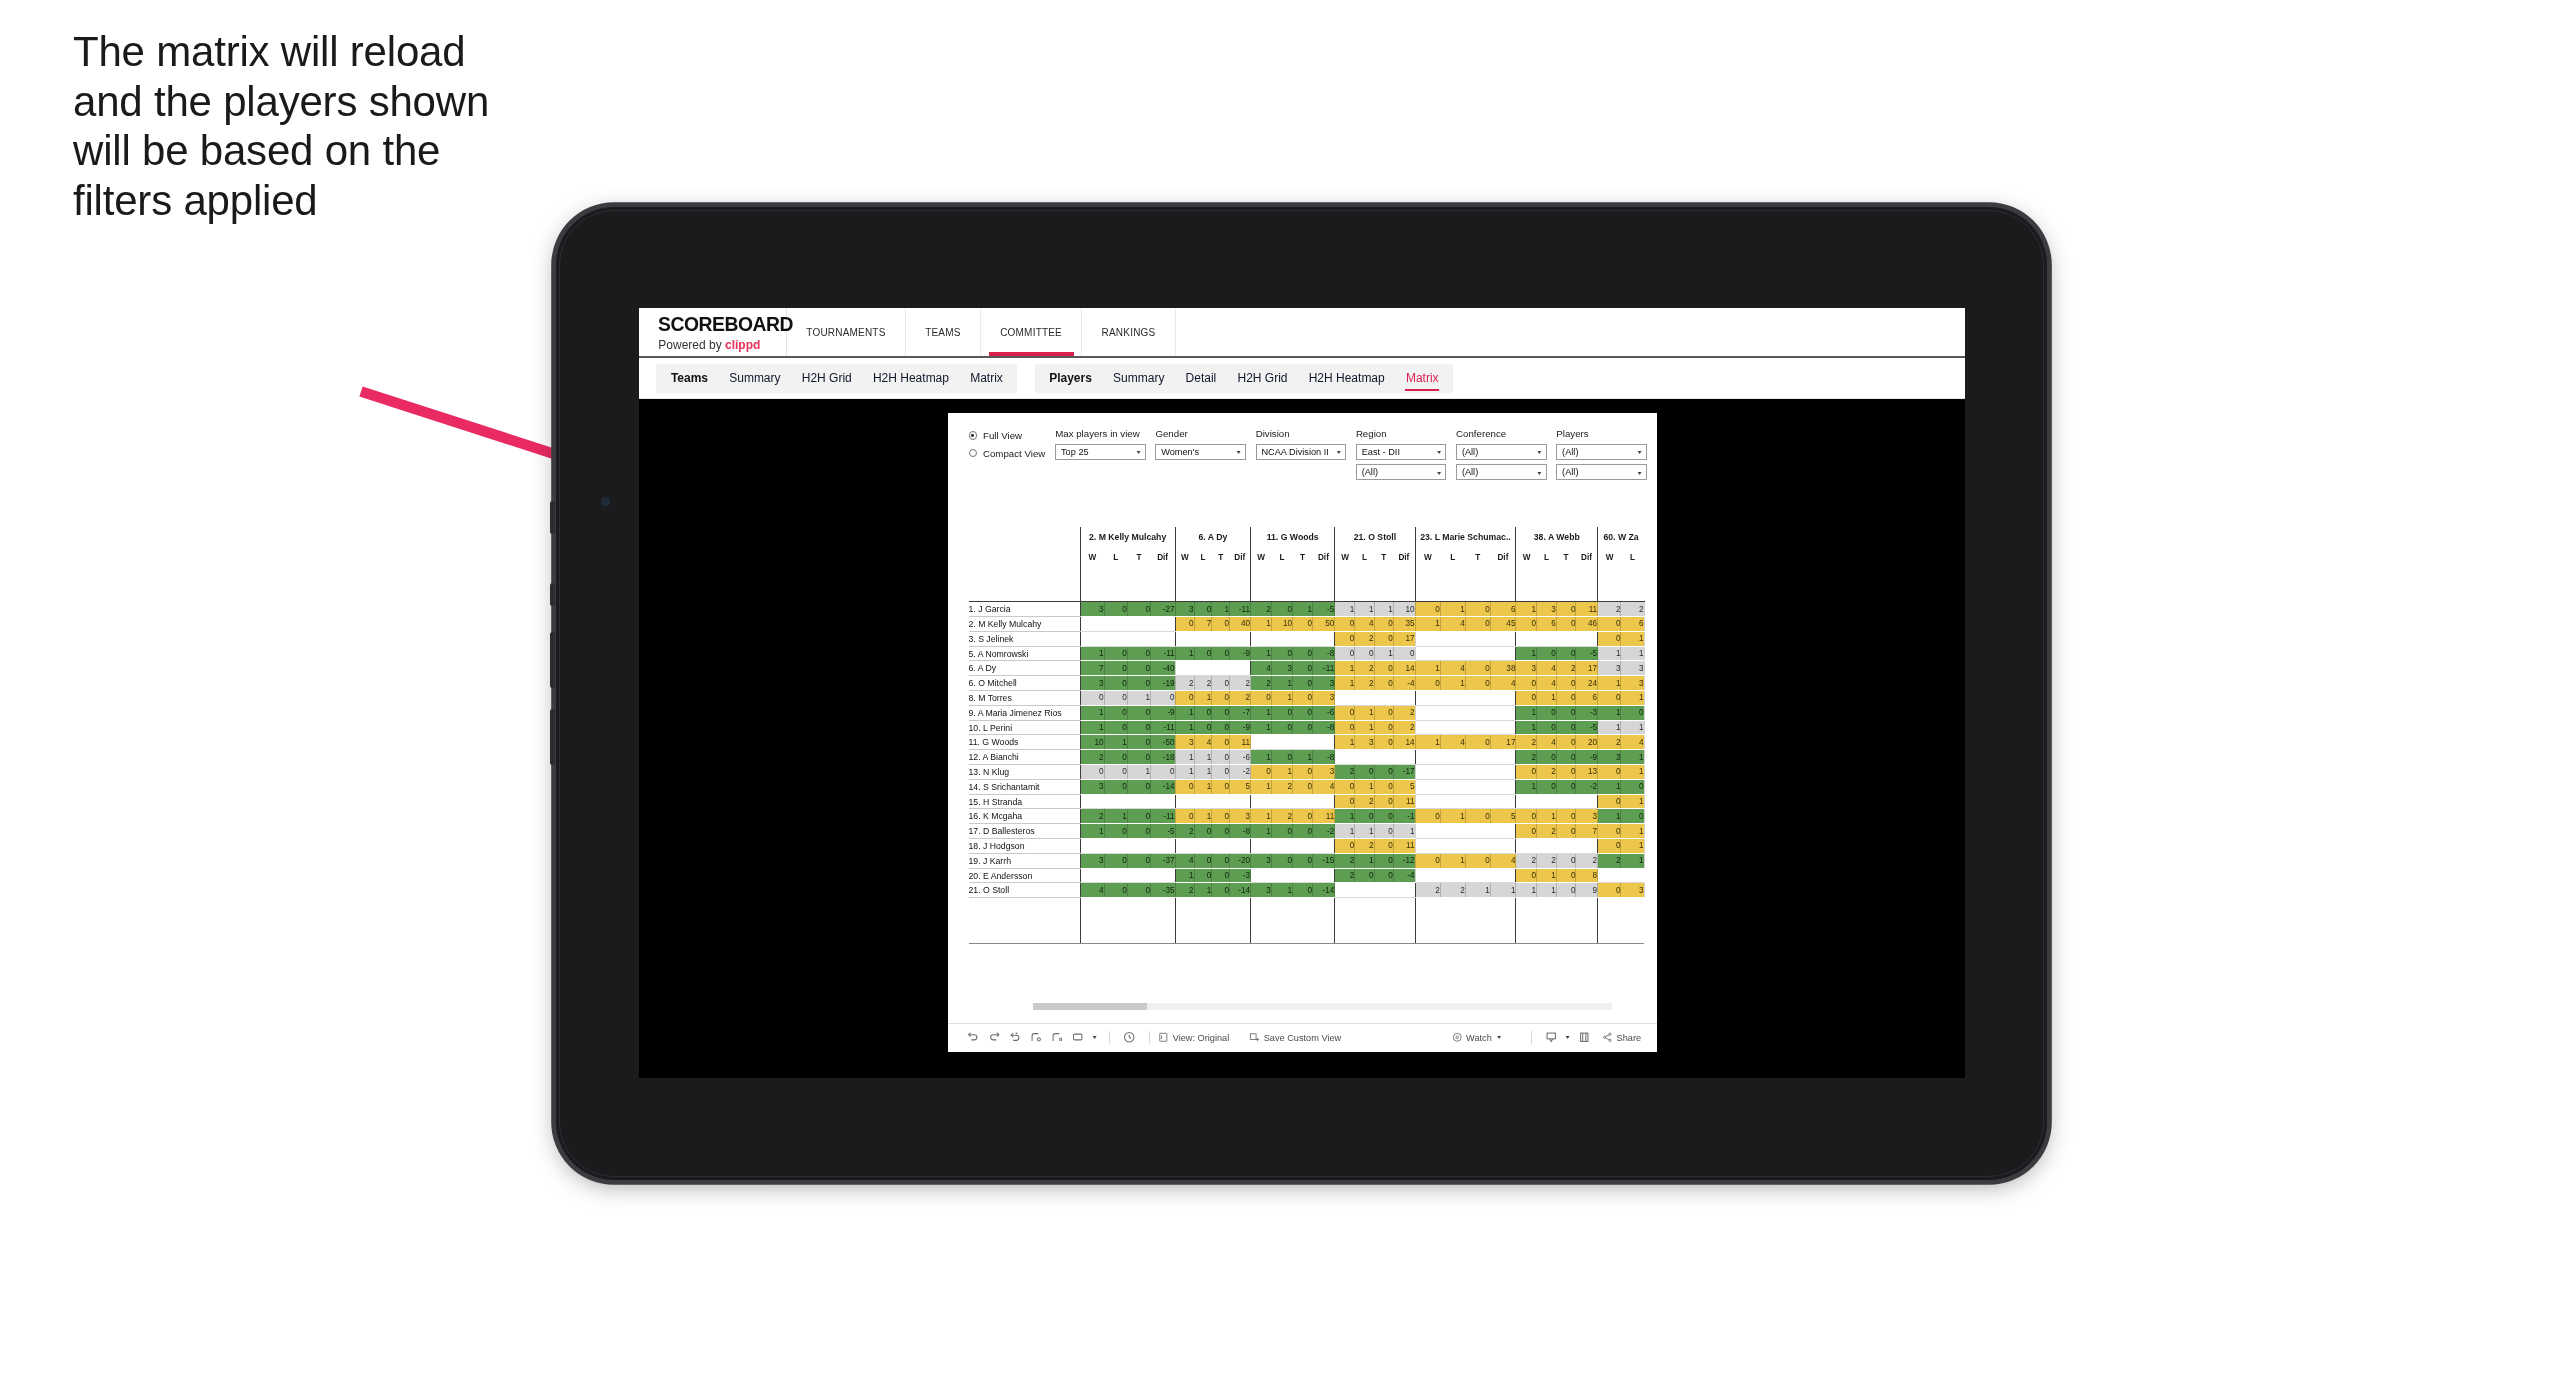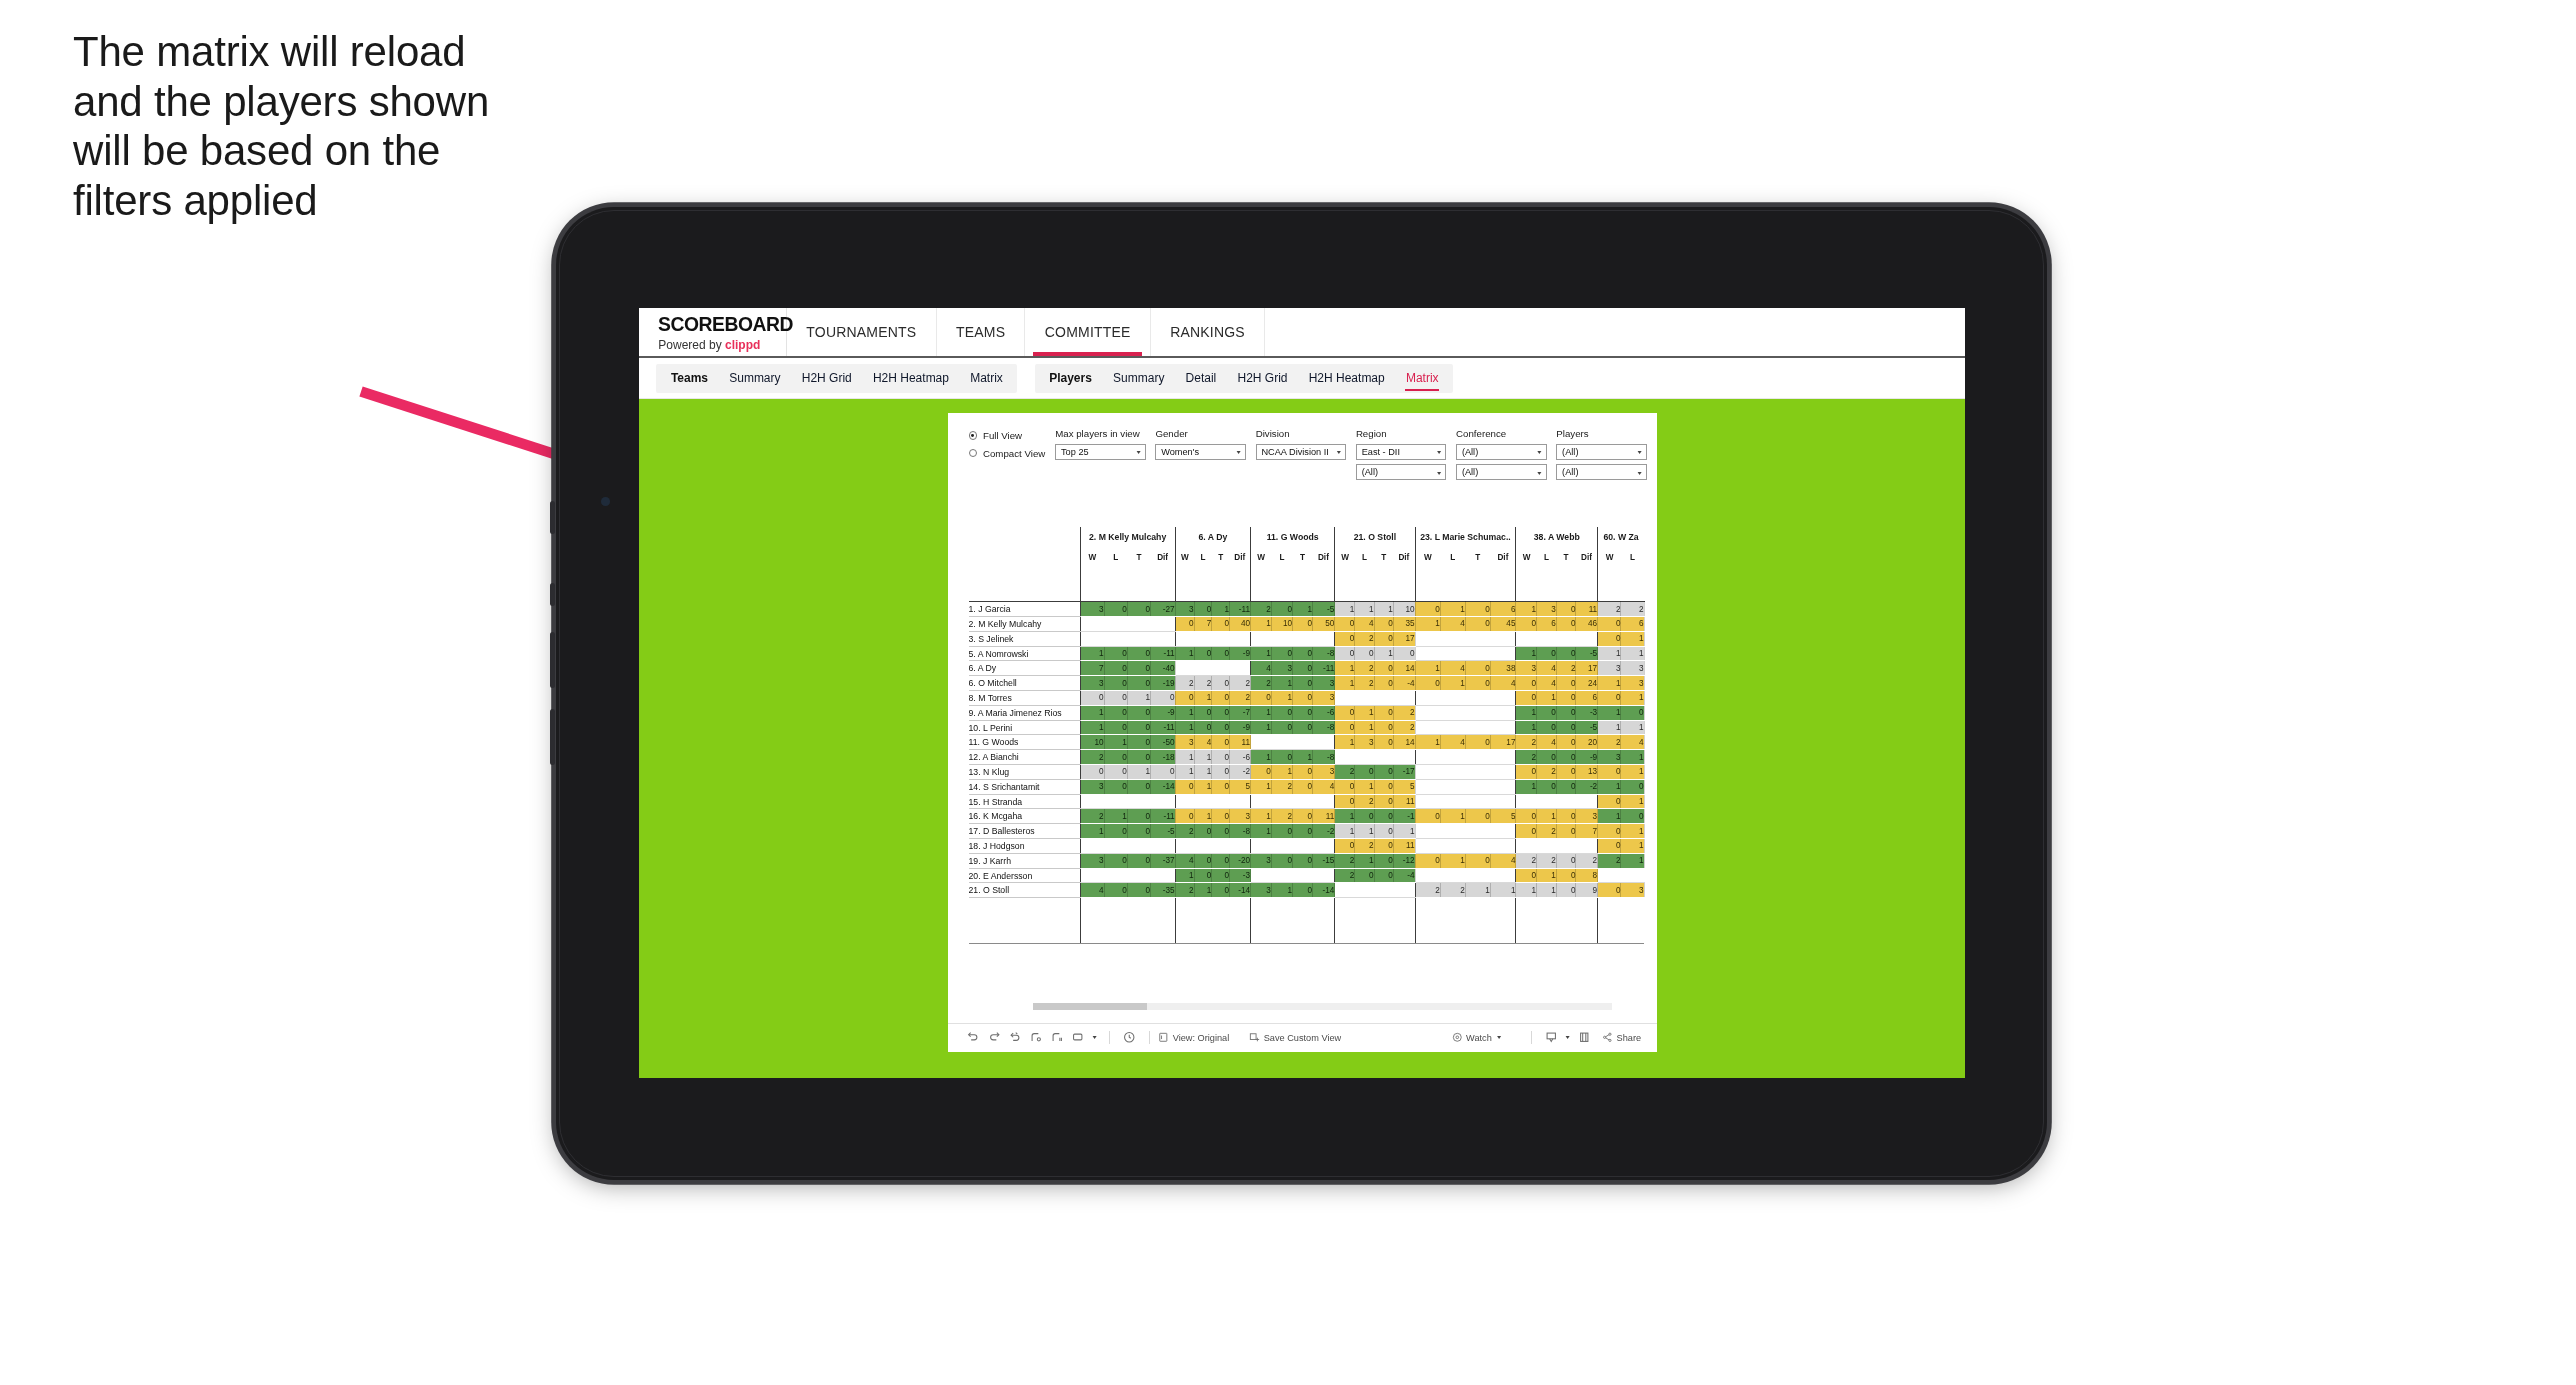--- a/index.html
+++ b/index.html
@@ -51,39 +51,39 @@
 
   
   .topnav { height: 50px; background:#fff; display:flex; align-items:stretch; border-bottom: 2.9px solid #5a5a5a; }
   .logo-box { width: 148px; display:flex; flex-direction:column; justify-content:center; padding-left: 19.3px; border-right: 1px solid #e3e3e3;}
   .logo-main { font-size: 21px; font-weight: 800; letter-spacing: -0.5px; color:#111; font-family:"Liberation Sans",sans-serif; transform: scaleX(0.92); transform-origin: left; }
   .logo-sub { font-size: 12px; color:#333; margin-top:1.9px; }
   .logo-sub .brand { color:#e8305a; font-weight:700; }
   .topnav-items { display:flex; align-items:stretch; }
   .topnav-item {
     display:flex; align-items:center; padding: 0 19.3px;
-    font-size: 14px; color:#2b2b2b; letter-spacing:0.2px;
+    font-size: 10px; color:#2b2b2b; letter-spacing:0.2px;
     border-right: 1px solid #e9e9e9; position:relative; cursor:pointer;
   }
   .topnav-item.active::after{
     content:""; position:absolute; left:7.7px; right:7.7px; bottom:0px; height:3.9px; background:#d8214f;
   }
   .topnav-spacer { flex:1; }
 
   
   .subnav { height: 41px; background:#fff; display:flex; align-items:center; padding-left: 17.4px; gap: 0px; border-bottom:1px solid #e7e7e7; }
   .subgroup { display:flex; align-items:center; background:#f2f2f2; height:29px; border-radius:1.9px; padding: 0 3.9px; }
   .subgroup + .subgroup { margin-left: 17.4px; }
   .sub-item { font-size: 12px; color:#0f172a; padding: 0 10.6px; line-height:29px; cursor:pointer; position:relative;}
   .sub-item.lead { font-weight:700; color:#111; }
   .sub-item.sel { color:#d8214f; }
   .sub-item.sel::after{ content:""; position:absolute; left:9.7px; right:9.7px; bottom:1.9px; height:1.9px; background:#d8214f;}
 
   
-  .canvas { background:#84cc16; height: 679px; padding-top: 13.5px; }
+  .canvas { background:#000000; height: 679px; padding-top: 13.5px; }
   .sheet { width: 709px; margin: 0 auto; background:#fff; height: 639px; position:relative; }
 
   
   .filters { display:flex; padding: 15.4px 0 0 21px; gap: 0; }
   .viewtoggle { width: 91px; padding-top: 1.9px; }
   .radio-row { display:flex; align-items:center; gap:5.8px; margin-bottom: 6.8px; font-size: 9.7px; color:#1a1a1a;}
   .radio { width:8.7px; height:8.7px; border-radius:50%; border:1px solid #777; background:#fff; position:relative; flex:none;}
   .radio.on::after { content:""; position:absolute; left:1.9px; top:1.9px; width:2.9px; height:2.9px; border-radius:50%; background:#222;}
 
   .fgroup { margin-right: 9.7px; }

